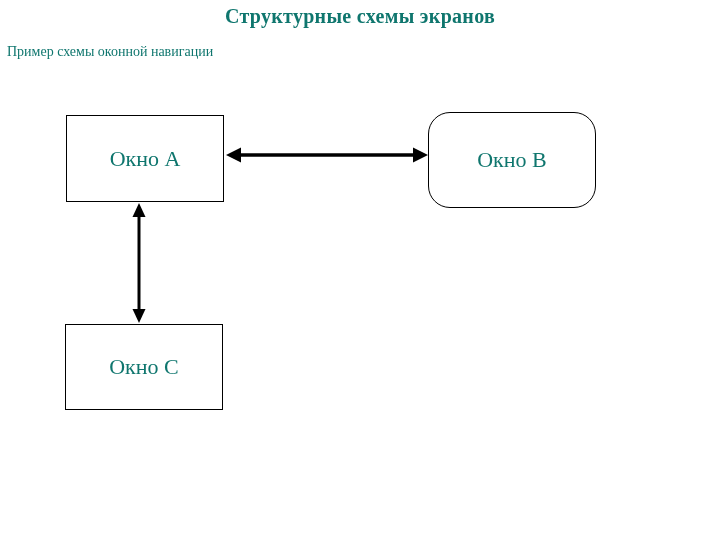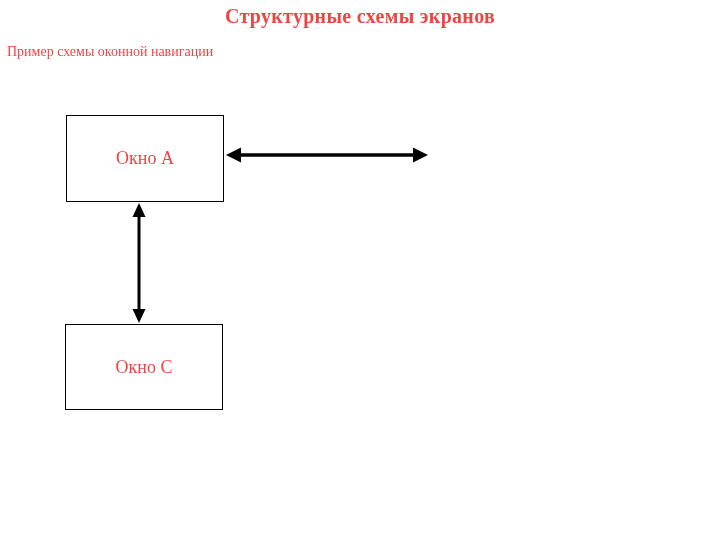--- a/index.html
+++ b/index.html
@@ -7,21 +7,21 @@
     padding: 0;
     background: #ffffff;
   }
   .stage {
     position: relative;
     width: 720px;
     height: 540px;
     background: #ffffff;
     overflow: hidden;
     font-family: "Liberation Serif", "DejaVu Serif", serif;
-    color: #ef4444;
+    color: #0f766e;
   }
   .slide-title {
     position: absolute;
     top: 5px;
     left: 0;
     width: 720px;
     text-align: center;
     font-size: 20px;
     font-weight: bold;
     margin: 0;
@@ -34,21 +34,21 @@
     font-size: 14px;
     margin: 0;
   }
   .node {
     position: absolute;
     border: 1.6px solid #000000;
     background: #ffffff;
     display: flex;
     align-items: center;
     justify-content: center;
-    font-size: 18px;
+    font-size: 22px;
     box-sizing: border-box;
   }
   .node-a { left: 66px;  top: 115px; width: 158px; height: 87px; }
   .node-b { left: 428px; top: 112px; width: 168px; height: 96px; border-radius: 22px; }
   .node-c { left: 65px;  top: 324px; width: 158px; height: 86px; text-align: right; }
   .edges-layer {
     position: absolute;
     left: 0;
     top: 0;
     width: 720px;
@@ -77,18 +77,21 @@
       <line x1="139" y1="215" x2="139" y2="311" stroke="#000000" stroke-width="3"></line>
       <polygon points="139,203 132.5,217 145.5,217" fill="#000000"></polygon>
       <polygon points="139,323 132.5,309 145.5,309" fill="#000000"></polygon>
     </g>
   </svg>
 
   <div class="node node-a">
     <span>Окно A</span>
   </div>
 
+  <div class="node node-b">
+    <span>Окно B</span>
+  </div>
 
   <div class="node node-c">
     <span>Окно C</span>
   </div>
 
 </div>
 
 </body></html>

